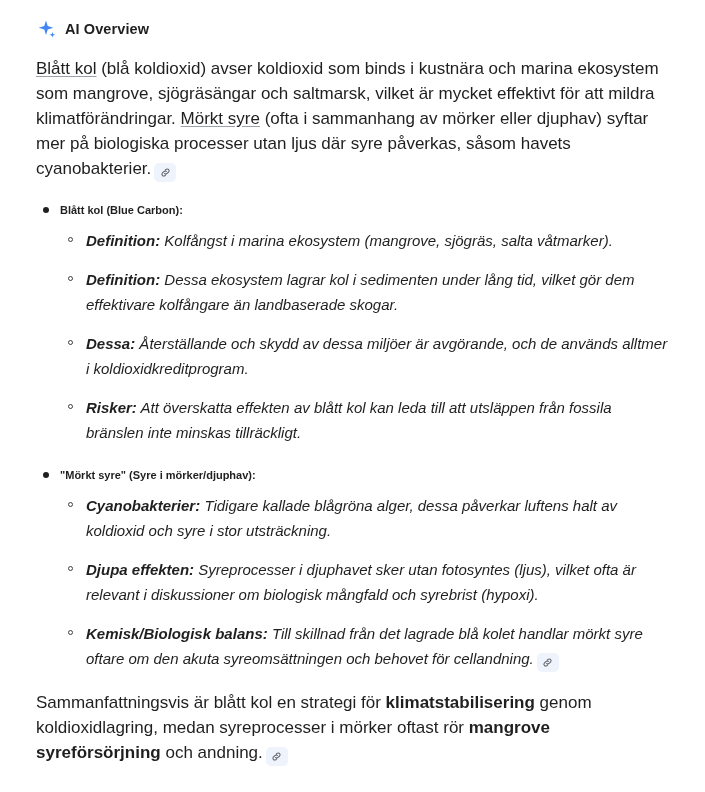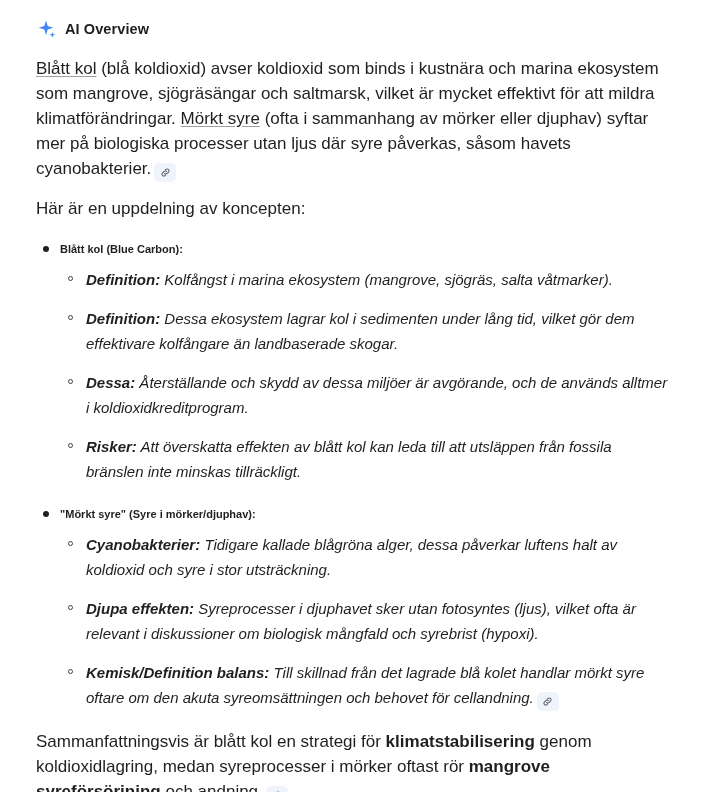--- a/index.html
+++ b/index.html
@@ -147,21 +147,20 @@
 
   <p class="para first">
     <span class="u">Blått kol</span><span> (blå koldioxid) avser koldioxid som binds i kustnära och marina ekosystem som mangrove, sjögräsängar och saltmarsk, vilket är mycket effektivt för att mildra klimatförändringar. </span><span class="u">Mörkt syre</span><span> (ofta i sammanhang av mörker eller djuphav) syftar mer på biologiska processer utan ljus där syre påverkas, såsom havets cyanobakterier.</span><span class="chip">
         <svg width="11" height="11" viewBox="0 0 16 16">
           <path d="M6.6 9.4a2.6 2.6 0 0 0 3.7 0l2.1-2.1a2.6 2.6 0 0 0-3.7-3.7l-1 1" fill="none" stroke="#5f6368" stroke-width="1.5" stroke-linecap="round"></path>
           <path d="M9.4 6.6a2.6 2.6 0 0 0-3.7 0L3.6 8.7a2.6 2.6 0 0 0 3.7 3.7l1-1" fill="none" stroke="#5f6368" stroke-width="1.5" stroke-linecap="round"></path>
         </svg>
       </span>
   </p>
 
-  <p class="para">Här är en uppdelning av koncepten:</p>
 
   <ul class="lvl1">
 
     <li class="item1">
       <span class="bullet1"></span>
       <div class="head1">Blått kol (Blue Carbon):</div>
       <ul class="lvl2">
         <li class="item2">
           <span class="bullet2"></span>
           <b>Definition:</b><span> Kolfångst i marina ekosystem (mangrove, sjögräs, salta våtmarker).</span>
@@ -188,21 +187,21 @@
         <li class="item2">
           <span class="bullet2"></span>
           <b>Cyanobakterier:</b><span> Tidigare kallade blågröna alger, dessa påverkar luftens halt av koldioxid och syre i stor utsträckning.</span>
         </li>
         <li class="item2">
           <span class="bullet2"></span>
           <b>Djupa effekten:</b><span> Syreprocesser i djuphavet sker utan fotosyntes (ljus), vilket ofta är relevant i diskussioner om biologisk mångfald och syrebrist (hypoxi).</span>
         </li>
         <li class="item2">
           <span class="bullet2"></span>
-          <b>Kemisk/Definition balans:</b><span> Till skillnad från det lagrade blå kolet handlar mörkt syre oftare om den akuta syreomsättningen och behovet för cellandning.</span><span class="chip">
+          <b>Kemisk/Biologisk balans:</b><span> Till skillnad från det lagrade blå kolet handlar mörkt syre oftare om den akuta syreomsättningen och behovet för cellandning.</span><span class="chip">
               <svg width="11" height="11" viewBox="0 0 16 16">
                 <path d="M6.6 9.4a2.6 2.6 0 0 0 3.7 0l2.1-2.1a2.6 2.6 0 0 0-3.7-3.7l-1 1" fill="none" stroke="#5f6368" stroke-width="1.5" stroke-linecap="round"></path>
                 <path d="M9.4 6.6a2.6 2.6 0 0 0-3.7 0L3.6 8.7a2.6 2.6 0 0 0 3.7 3.7l1-1" fill="none" stroke="#5f6368" stroke-width="1.5" stroke-linecap="round"></path>
               </svg>
             </span>
         </li>
       </ul>
     </li>
 
   </ul>

